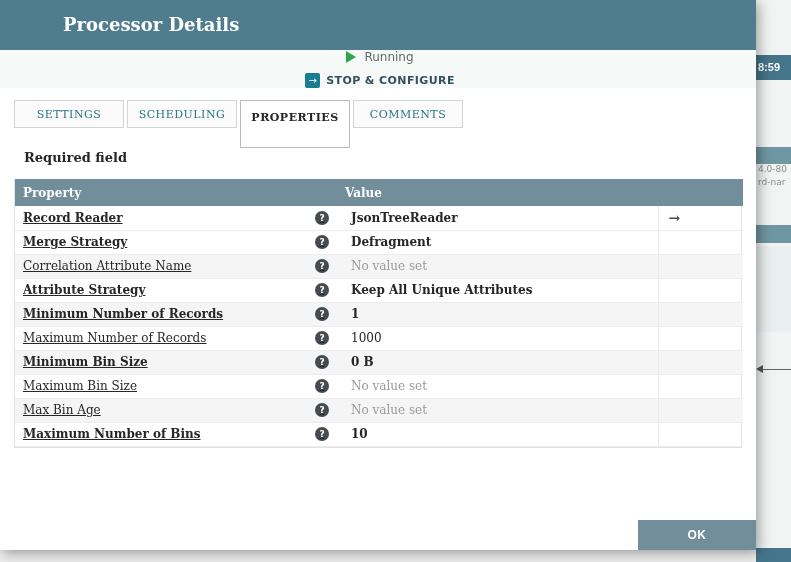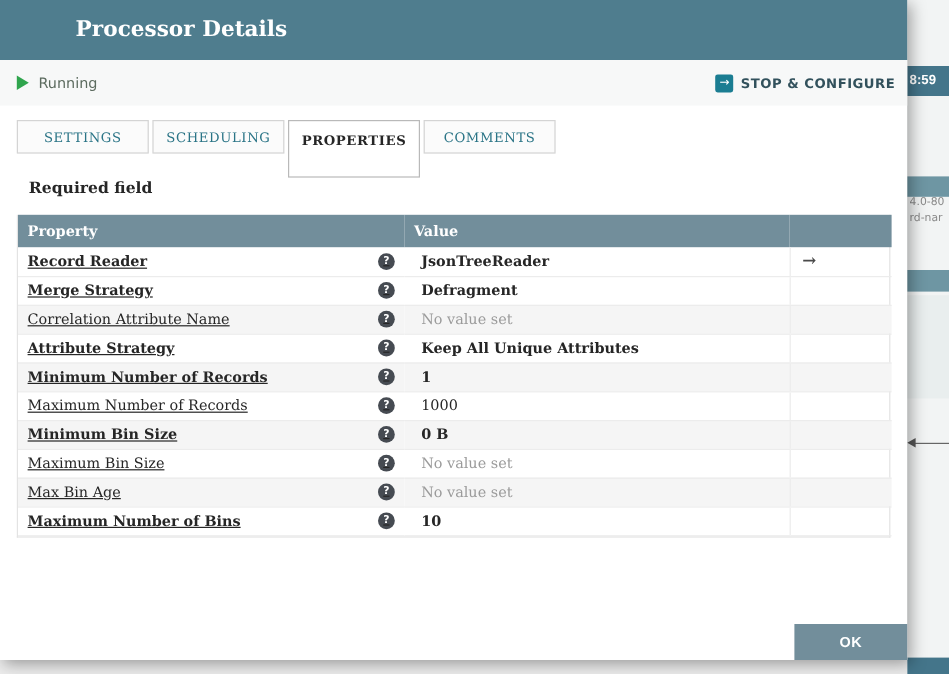--- a/index.html
+++ b/index.html
@@ -26,21 +26,21 @@
                background:#ececec; border-top:1px solid #c6c6c6; z-index:1; }
 
   
   .dialog { position:absolute; left:0; top:0; width:756px; height:550px;
             background:#fff; z-index:10; box-shadow:3px 3px 12px rgba(0,0,0,.35); }
   .dialog-header { height:50px; background:#4f7d8e; }
   .dialog-title { display:inline-block; padding-left:15px; line-height:50px;
                   color:#fff; font-family:"DejaVu Serif",serif; font-weight:bold; font-size:18px;margin-left:48px; }
 
   .status-bar { height:38px; background:#f7f8f8; display:flex; align-items:center;
-                justify-content:space-between; padding:0 10px 0 14px; }
+                justify-content:space-between; padding:0 10px 0 14px;flex-direction:column; }
   .run-status { display:flex; align-items:center; }
   .run-icon { width:0; height:0; border-top:6px solid transparent; border-bottom:6px solid transparent;
               border-left:10px solid #2fa54d; margin-right:8px; }
   .run-label { font-size:12px; color:#5c6b5f; }
   .stop-config { display:flex; align-items:center; cursor:pointer; }
   .sc-icon { width:15px; height:15px; background:#1b7d92; border-radius:2px; color:#fff;
              font-size:10px; line-height:15px; text-align:center; margin-right:6px; }
   .sc-label { font-size:11px; font-weight:bold; color:#32515c; letter-spacing:.4px; }
 
   .tab-bar { display:flex; margin:12px 0 0 14px; height:34px; }
@@ -66,21 +66,21 @@
                      padding:0 8px;text-decoration:underline; }
   .help-icon { flex:0 0 auto; width:14px; height:14px; border-radius:50%; background:#464b52;
                color:#fff; font-family:"DejaVu Sans",sans-serif; font-size:9px; font-weight:bold;
                line-height:14px; text-align:center; cursor:pointer; }
   .val-cell { padding-left:14px; }
   .goto-cell { border-left:1px solid #ececec; padding-left:10px; }
   .goto-arrow { font-size:14px; font-weight:bold; color:#4a4a4a; cursor:pointer; }
   .req { font-weight:bold; }
   .unset { color:#9b9b9b; }
 
-  .ok-button { position:absolute; right:0; bottom:0; width:94px; height:30px;
+  .ok-button { position:absolute; right:0; bottom:0; width:118px; height:30px;
                background:#728e9b; color:#fff; display:flex; align-items:center;
                justify-content:center; font:bold 12px "Liberation Sans",sans-serif;
                letter-spacing:.5px; cursor:pointer; }
 </style>
 </head>
 <body>
 
 <div class="bg-right">
   <div class="bg-clock">8:59</div>
   <div class="bg-frag-b"></div>

